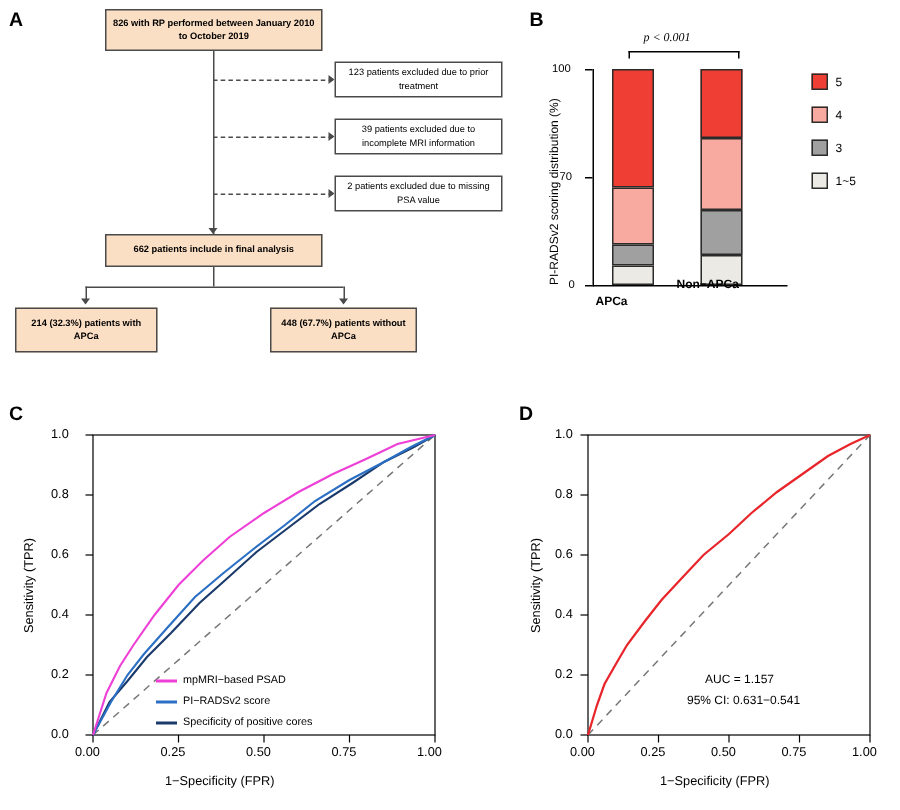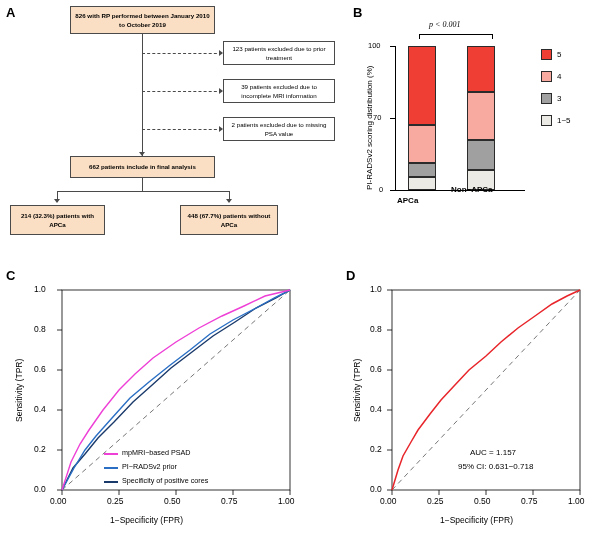--- a/index.html
+++ b/index.html
@@ -229,21 +229,21 @@
   <div class="roc-axis-label" style="left:34px; top:182px;">0.2</div>
   <div class="roc-axis-label" style="left:34px; top:142px;">0.4</div>
   <div class="roc-axis-label" style="left:34px; top:102px;">0.6</div>
   <div class="roc-axis-label" style="left:34px; top:62px;">0.8</div>
   <div class="roc-axis-label" style="left:34px; top:22px;">1.0</div>
 
   <div class="roc-legend-line" style="left:104px; top:191px; width:14px; background:#ee3fd6;"></div>
   <div class="roc-legend-text" style="left:122px; top:186px;">mpMRI−based PSAD</div>
 
   <div class="roc-legend-line" style="left:104px; top:205px; width:14px; background:#2a6fc4;"></div>
-  <div class="roc-legend-text" style="left:122px; top:200px;">PI−RADSv2 prior</div>
+  <div class="roc-legend-text" style="left:122px; top:200px;">PI−RADSv2 score</div>
 
   <div class="roc-legend-line" style="left:104px; top:219px; width:14px; background:#1a3a6b;"></div>
   <div class="roc-legend-text" style="left:122px; top:214px;">Specificity of positive cores</div>
 </div>
 
 <div id="panelD">
   <div class="panel-letter" style="left:16px; top:6px;">D</div>
 
   <div class="roc-y-label" style="left:22px; top:160px;">Sensitivity (TPR)</div>
   <div class="roc-axis-label" style="left:110px; top:253px;">1−Specificity (FPR)</div>
@@ -277,14 +277,14 @@
   <div class="roc-axis-label" style="left:238px; top:234px;">1.00</div>
 
   <div class="roc-axis-label" style="left:40px; top:222px;">0.0</div>
   <div class="roc-axis-label" style="left:40px; top:182px;">0.2</div>
   <div class="roc-axis-label" style="left:40px; top:142px;">0.4</div>
   <div class="roc-axis-label" style="left:40px; top:102px;">0.6</div>
   <div class="roc-axis-label" style="left:40px; top:62px;">0.8</div>
   <div class="roc-axis-label" style="left:40px; top:22px;">1.0</div>
 
   <div class="roc-stat" style="left:140px; top:186px;">AUC = 1.157</div>
-  <div class="roc-stat" style="left:128px; top:200px;">95% CI: 0.631−0.718</div>
+  <div class="roc-stat" style="left:128px; top:200px;">95% CI: 0.631−0.541</div>
 </div>
 
 </body></html>

